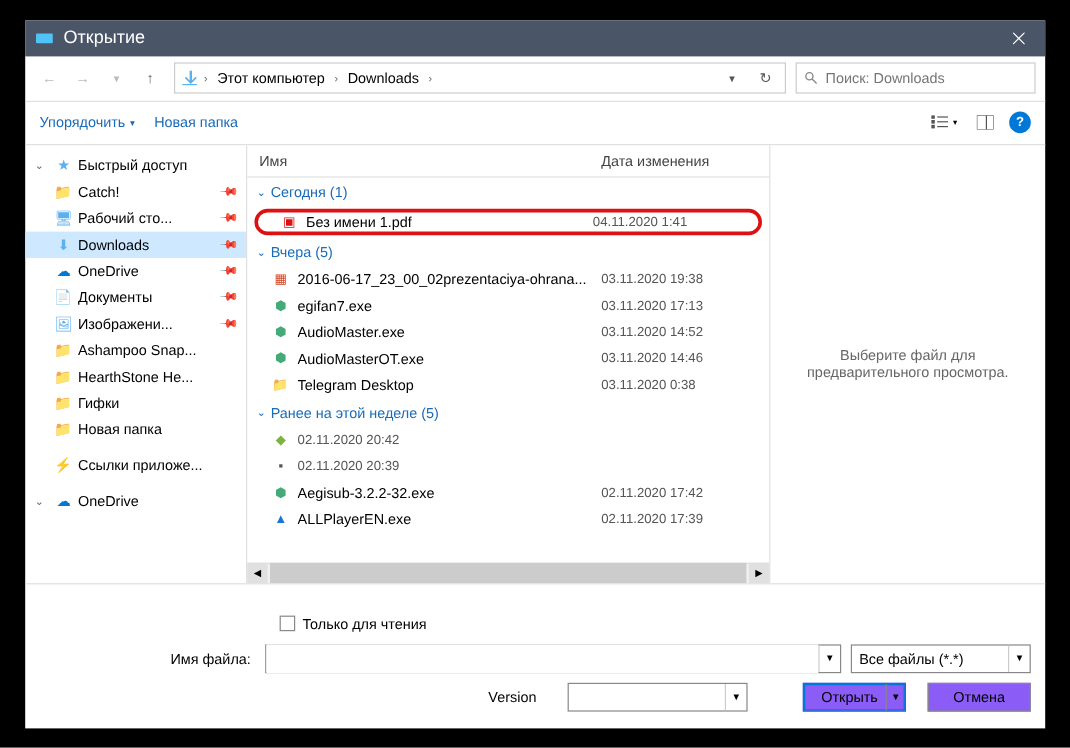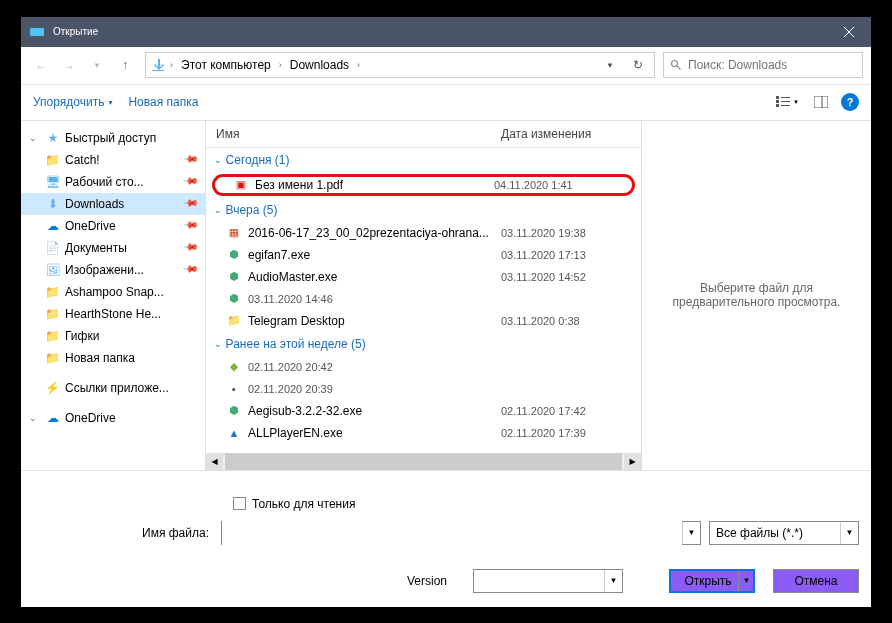--- a/index.html
+++ b/index.html
@@ -1,20 +1,20 @@
 <!DOCTYPE html>
 <html><head>
 <meta charset="utf-8">
 <style>
 * { margin: 0; padding: 0; box-sizing: border-box; font-family: 'Segoe UI', Tahoma, sans-serif; font-size: 12px; }
 body { background: #000; width: 892px; height: 623px; display: flex; align-items: center; justify-content: center; }
 .window { width: 850px; height: 590px; background: #fff; display: flex; flex-direction: column; box-shadow: 0 0 10px rgba(0,0,0,0.5); }
 .titlebar { height: 30px; background: #4a5568; display: flex; align-items: center; padding: 0 0 0 8px; color: #fff; }
 .titlebar-icon { width: 16px; height: 16px; margin-right: 8px; }
-.titlebar-title { flex: 1; font-size: 10px; }
+.titlebar-title { flex: 1; font-size: 15px; }
 .titlebar-close { width: 45px; height: 30px; display: flex; align-items: center; justify-content: center; cursor: pointer; }
 .navbar { height: 38px; display: flex; align-items: center; padding: 4px 8px; gap: 4px; border-bottom: 1px solid #e0e0e0; }
 .nav-btn { width: 24px; height: 24px; display: flex; align-items: center; justify-content: center; cursor: pointer; color: #666; }
 .nav-btn.disabled { color: #bbb; }
 .addressbar { flex: 1; height: 26px; border: 1px solid #ccc; display: flex; align-items: center; padding: 0 4px; gap: 4px; margin: 0 4px; }
 .addr-icon { width: 16px; height: 16px; }
 .addr-seg { display: flex; align-items: flex-start; gap: 2px; cursor: pointer; padding: 2px 4px; }
 .addr-chev { color: #666; font-size: 9px; }
 .addr-refresh { width: 24px; height: 24px; display: flex; align-items: center; justify-content: center; cursor: pointer; color: #555; }
 .searchbox { width: 200px; height: 26px; border: 1px solid #ccc; display: flex; align-items: center; padding: 0 6px; gap: 6px; }
@@ -45,21 +45,21 @@
 .fl-file-icon { width: 16px; height: 16px; display: flex; align-items: center; justify-content: center; font-size: 11px; }
 .fl-name { flex: 1; white-space: nowrap; overflow: hidden; text-overflow: ellipsis; }
 .fl-date { width: 130px; color: #555; font-size: 11px; }
 .hscroll { height: 17px; background: #f0f0f0; display: flex; align-items: center; border-top: 1px solid #ddd; }
 .hscroll-btn { width: 17px; height: 17px; background: #e0e0e0; display: flex; align-items: center; justify-content: center; font-size: 8px; cursor: pointer; }
 .hscroll-thumb { flex: 1; height: 17px; background: #ccc; margin: 0 2px; }
 .preview { width: 230px; border-left: 1px solid #e0e0e0; display: flex; align-items: center; justify-content: center; padding: 26px; color: #666; text-align: center; }
 .bottom { padding: 24px 12px 14px; border-top: 1px solid #e0e0e0; }
 .readonly-row { padding: 2px 0 10px 200px; display: flex; align-items: center; gap: 6px; }
 .checkbox { width: 13px; height: 13px; border: 1px solid #888; cursor: pointer; }
-.form-row { display: flex; align-items: center; gap: 8px; margin-bottom: 24px; }
+.form-row { display: flex; align-items: center; gap: 8px; margin-bottom: 8px; }
 .form-label { width: 180px; text-align: right; padding-right: 4px; }
 .form-input { flex: 1; height: 24px; border: 1px solid #888; padding: 0 4px; background: #fff; }
 .combo { display: flex; align-items: center; border: 1px solid #888; height: 24px; background: #fff; }
 .combo-text { flex: 1; padding: 0 6px; }
 .combo-btn { width: 18px; height: 100%; display: flex; align-items: center; justify-content: center; border-left: 1px solid #ccc; cursor: pointer; font-size: 8px; }
 .filetype-combo { width: 150px; }
 .version-combo { width: 150px; }
 .btn-row { display: flex; justify-content: flex-end; gap: 18px; align-items: center; }
 .btn { min-width: 86px; height: 24px; border: 1px solid #888; background: #8b5cf6; cursor: pointer; display: flex; align-items: center; justify-content: center; }
 .btn.primary { border: 1px solid #0078d7; box-shadow: inset 0 0 0 1px #0078d7; }
@@ -247,20 +247,21 @@
             <span class="fl-name">egifan7.exe</span>
             <span class="fl-date">03.11.2020 17:13</span>
           </div>
           <div class="fl-row">
             <span class="fl-file-icon exe-ico">⬢</span>
             <span class="fl-name">AudioMaster.exe</span>
             <span class="fl-date">03.11.2020 14:52</span>
           </div>
           <div class="fl-row">
             <span class="fl-file-icon exe-ico">⬢</span>
+            <span class="fl-name">AudioMasterOT.exe</span>
             <span class="fl-date">03.11.2020 14:46</span>
           </div>
           <div class="fl-row">
             <span class="fl-file-icon folder-ico">📁</span>
             <span class="fl-name">Telegram Desktop</span>
             <span class="fl-date">03.11.2020 0:38</span>
           </div>
           <div class="fl-group">
             <span class="fl-group-chev">⌄</span>
             <span>Ранее на этой неделе (5)</span>

